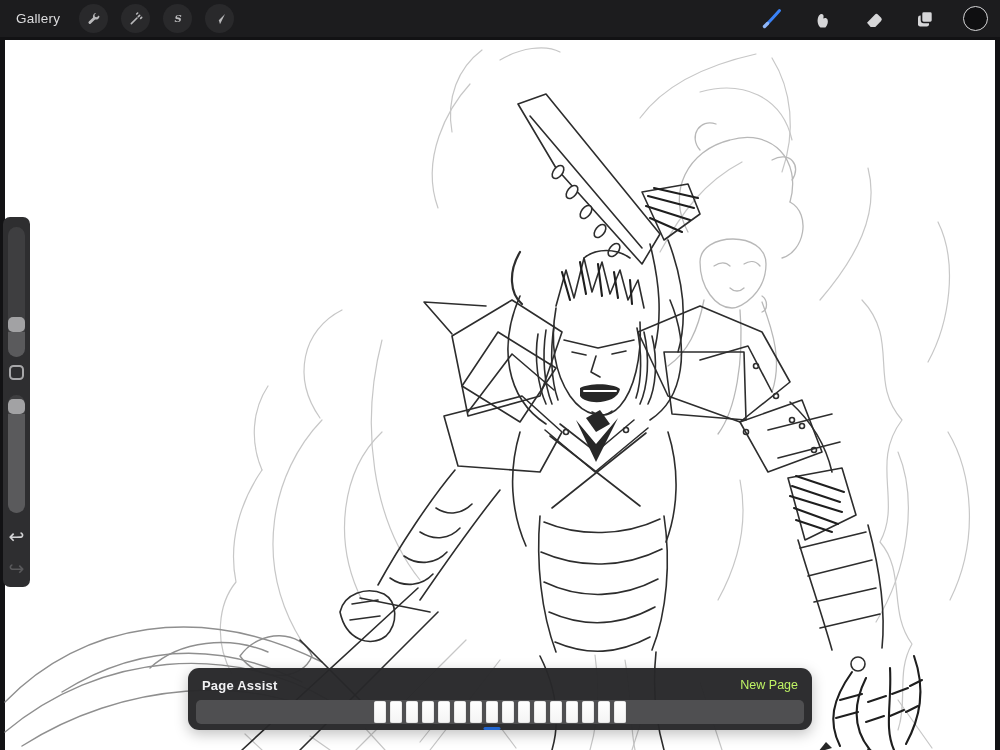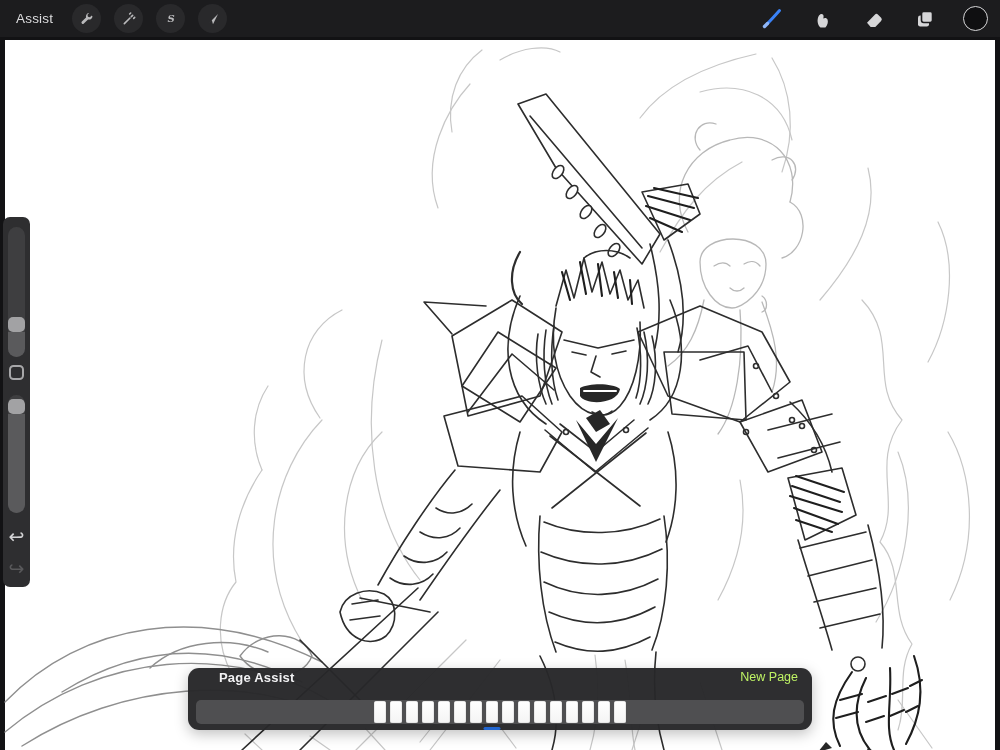--- a/index.html
+++ b/index.html
@@ -35,22 +35,22 @@
           background:transparent;border:2px solid #a7a7a9;box-sizing:border-box;padding:0;cursor:pointer;}
   .undo,.redo{position:absolute;left:0;width:27px;background:none;border:none;padding:0;
               text-align:center;cursor:pointer;font-family:"DejaVu Sans",sans-serif;}
   .undo{top:308px;font-size:19px;color:#d4d4d6;}
   .redo{top:340px;font-size:19px;color:#59595b;}
 
   
   .page-assist{position:absolute;left:188px;top:668px;width:624px;height:62px;
                background:rgba(39,39,41,.97);border-radius:11px;z-index:25;
                box-shadow:0 4px 14px rgba(0,0,0,.25);}
-  .pa-header{display:flex;align-items:flex-start;justify-content:space-between;
-             height:30px;padding:2px 14px 0 31px;}
+  .pa-header{display:flex;align-items:center;justify-content:space-between;
+             height:30px;padding:2px 14px 0 14px;}
   .pa-title{color:#f1f1f3;font-size:13px;font-weight:bold;letter-spacing:.2px;}
   .pa-new{background:none;border:none;padding:0;color:#bef264;font-size:12.5px;cursor:pointer;
           font-family:"Liberation Sans",sans-serif;}
   .pa-bar{position:absolute;left:8px;right:8px;bottom:6px;height:24px;background:#4f4f51;
           border-radius:5px;}
   .pa-row{position:absolute;left:0;right:0;top:1px;height:22px;display:flex;gap:4px;
           align-items:center;justify-content:center;}
   .pa-thumb{position:relative;width:12px;height:22px;background:linear-gradient(180deg,#ffffff,#f4f4f4);
             border-radius:2.5px;box-shadow:inset 0 0 0 .5px #d9d9d9;cursor:pointer;flex:0 0 auto;}
   .pa-indicator{position:absolute;left:50%;transform:translateX(-50%);bottom:-7px;
@@ -255,21 +255,21 @@
         <path d="M576,420 L596,444 L618,418 L596,462 Z"></path>
         <path d="M826,742 L818,752 L832,748 Z"></path>
         <path d="M868,748 L864,756 L876,752 Z"></path>
       </g>
       <path d="M584,391 L616,391" stroke="#ffffff" stroke-width="2"></path>
     </g>
   </svg>
 
   <header class="topbar">
     <div class="tb-left">
-      <div class="gallery">Assist</div>
+      <div class="gallery">Gallery</div>
 
       <button class="tb-circle" title="Actions">
         <svg width="16" height="16" viewBox="0 0 24 24">
           <path fill="#b9b9bb" d="M20.2 7.9a5 5 0 0 1-6.6 4.7l-6.3 6.3a2.1 2.1 0 1 1-3-3l6.3-6.3A5 5 0 0 1 15.3 3l-2.6 2.6.7 3 3 .7L19 6.7c.7 1 .2.1 1.2 1.2z"></path>
         </svg>
       </button>
 
       <button class="tb-circle" title="Adjustments">
         <svg width="16" height="16" viewBox="0 0 24 24">
           <g stroke="#b9b9bb" stroke-width="2.4" stroke-linecap="round" fill="none">

